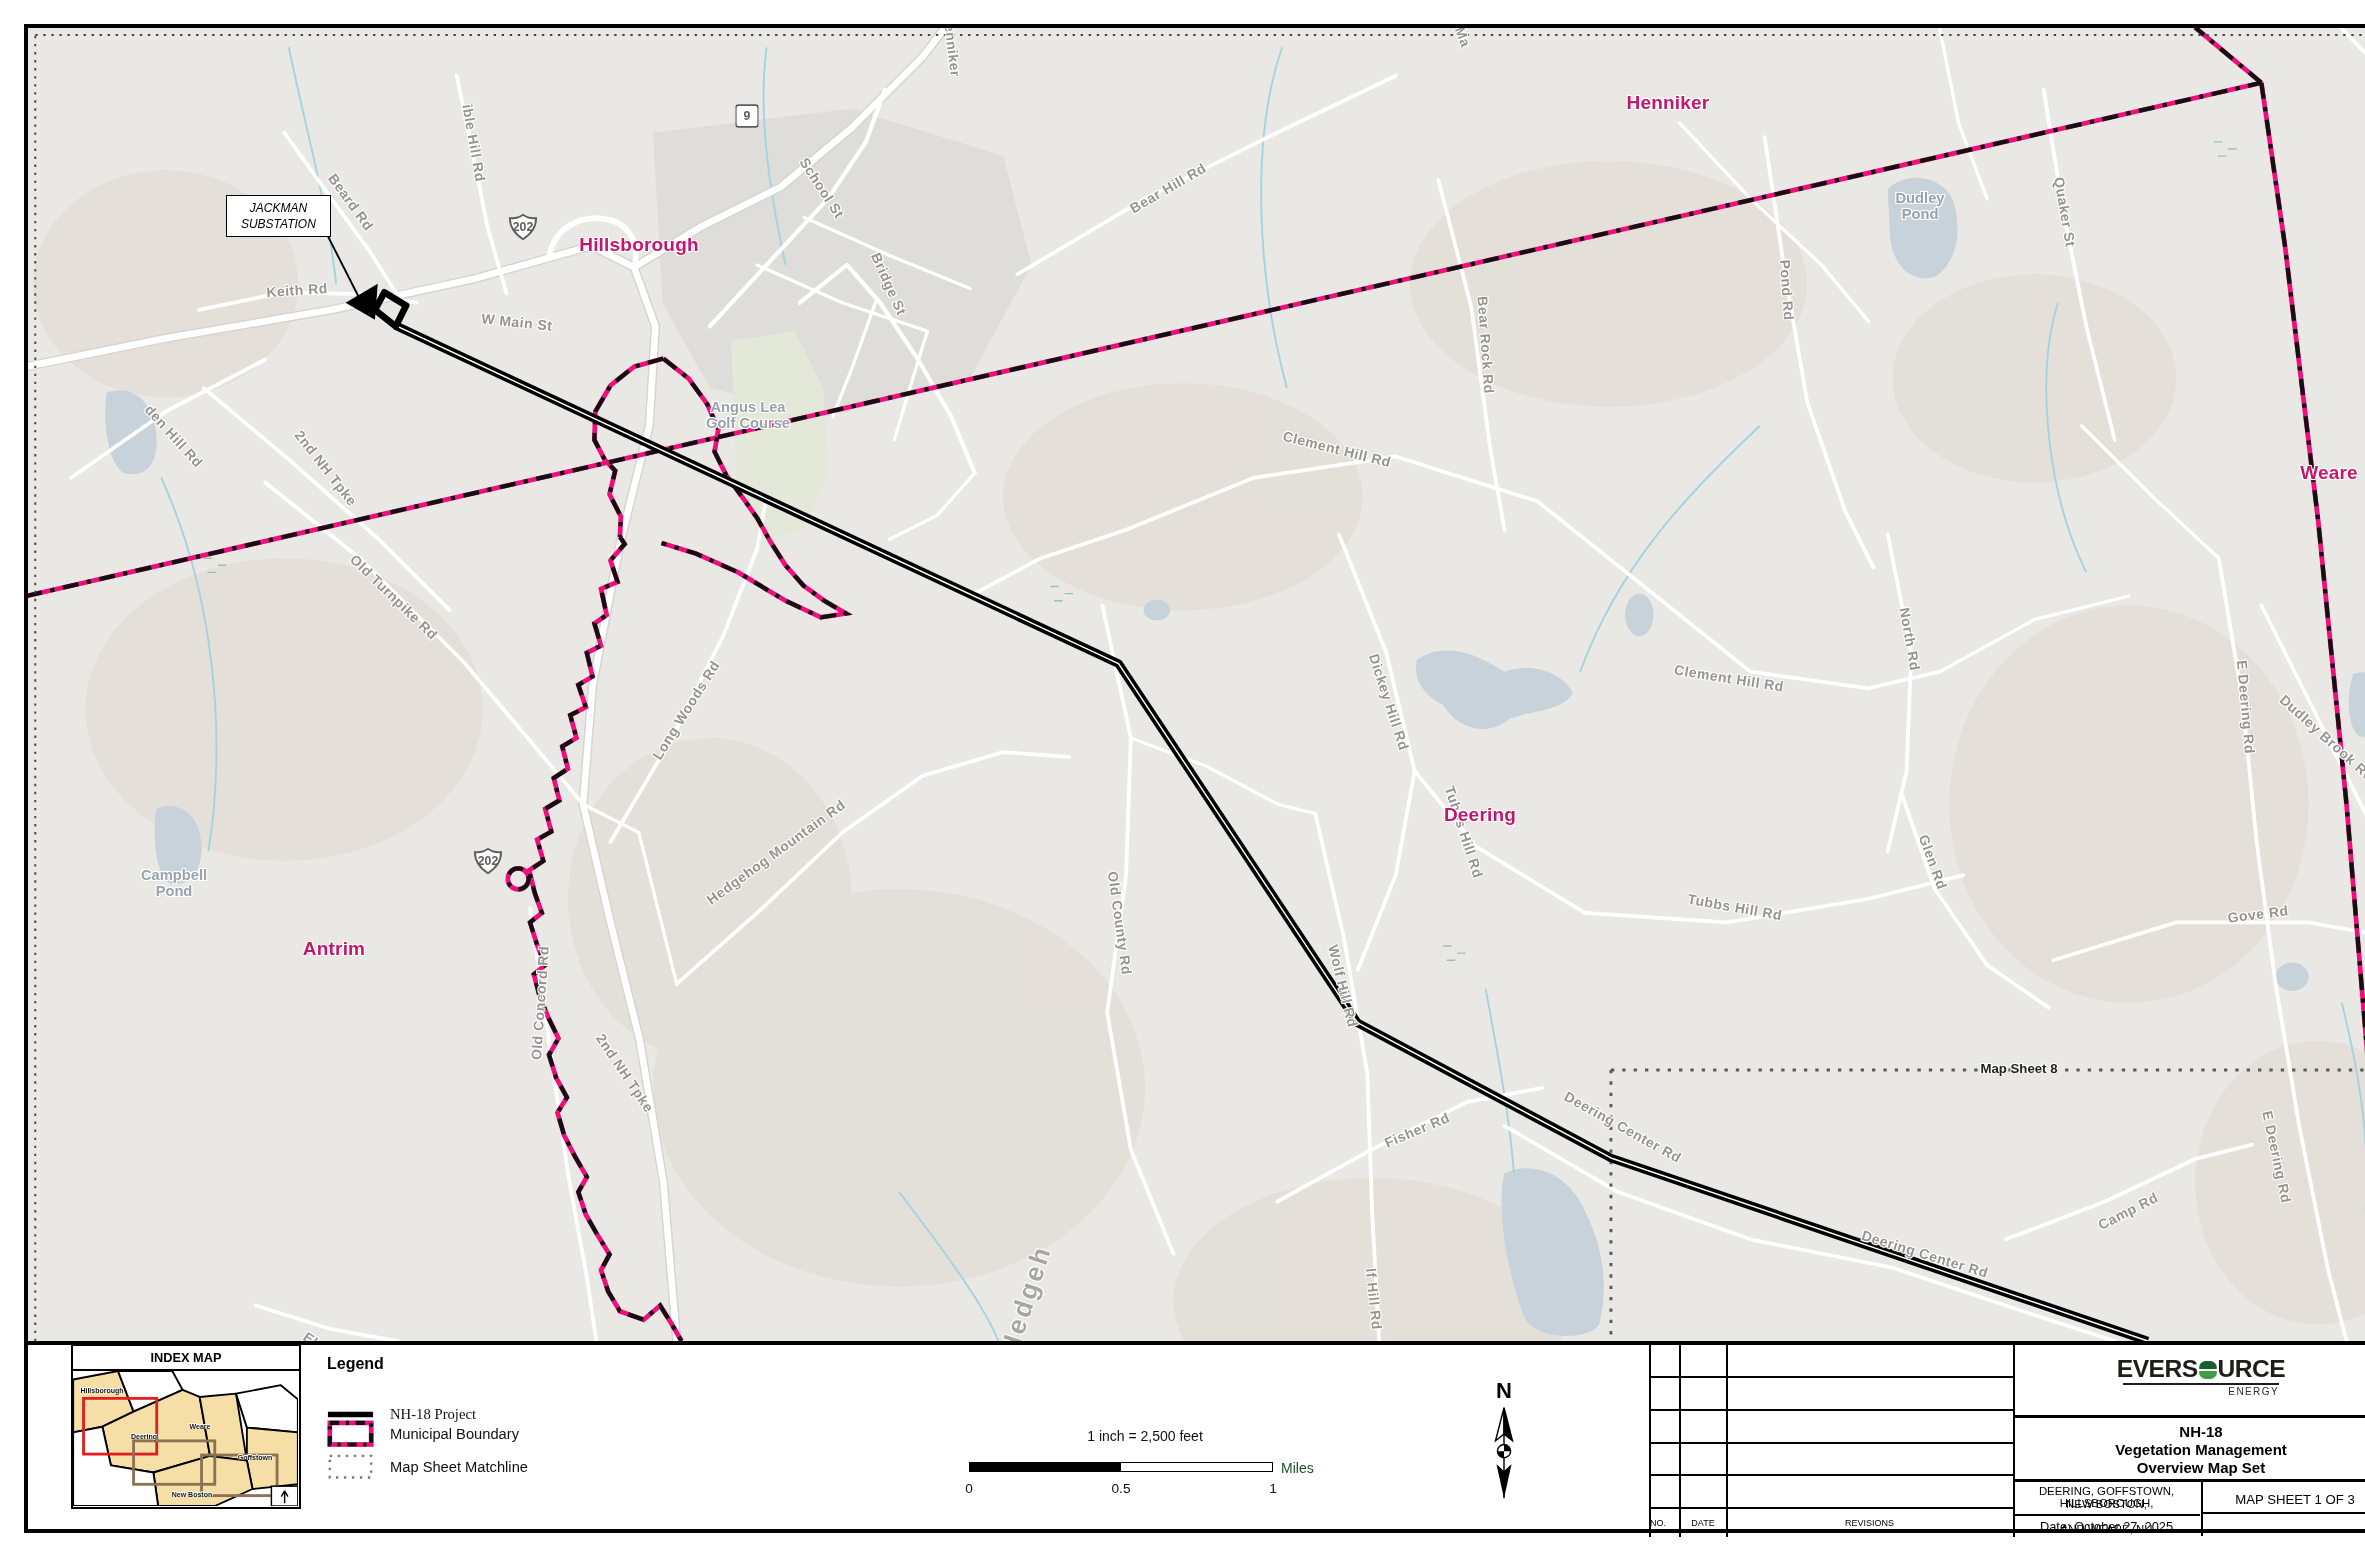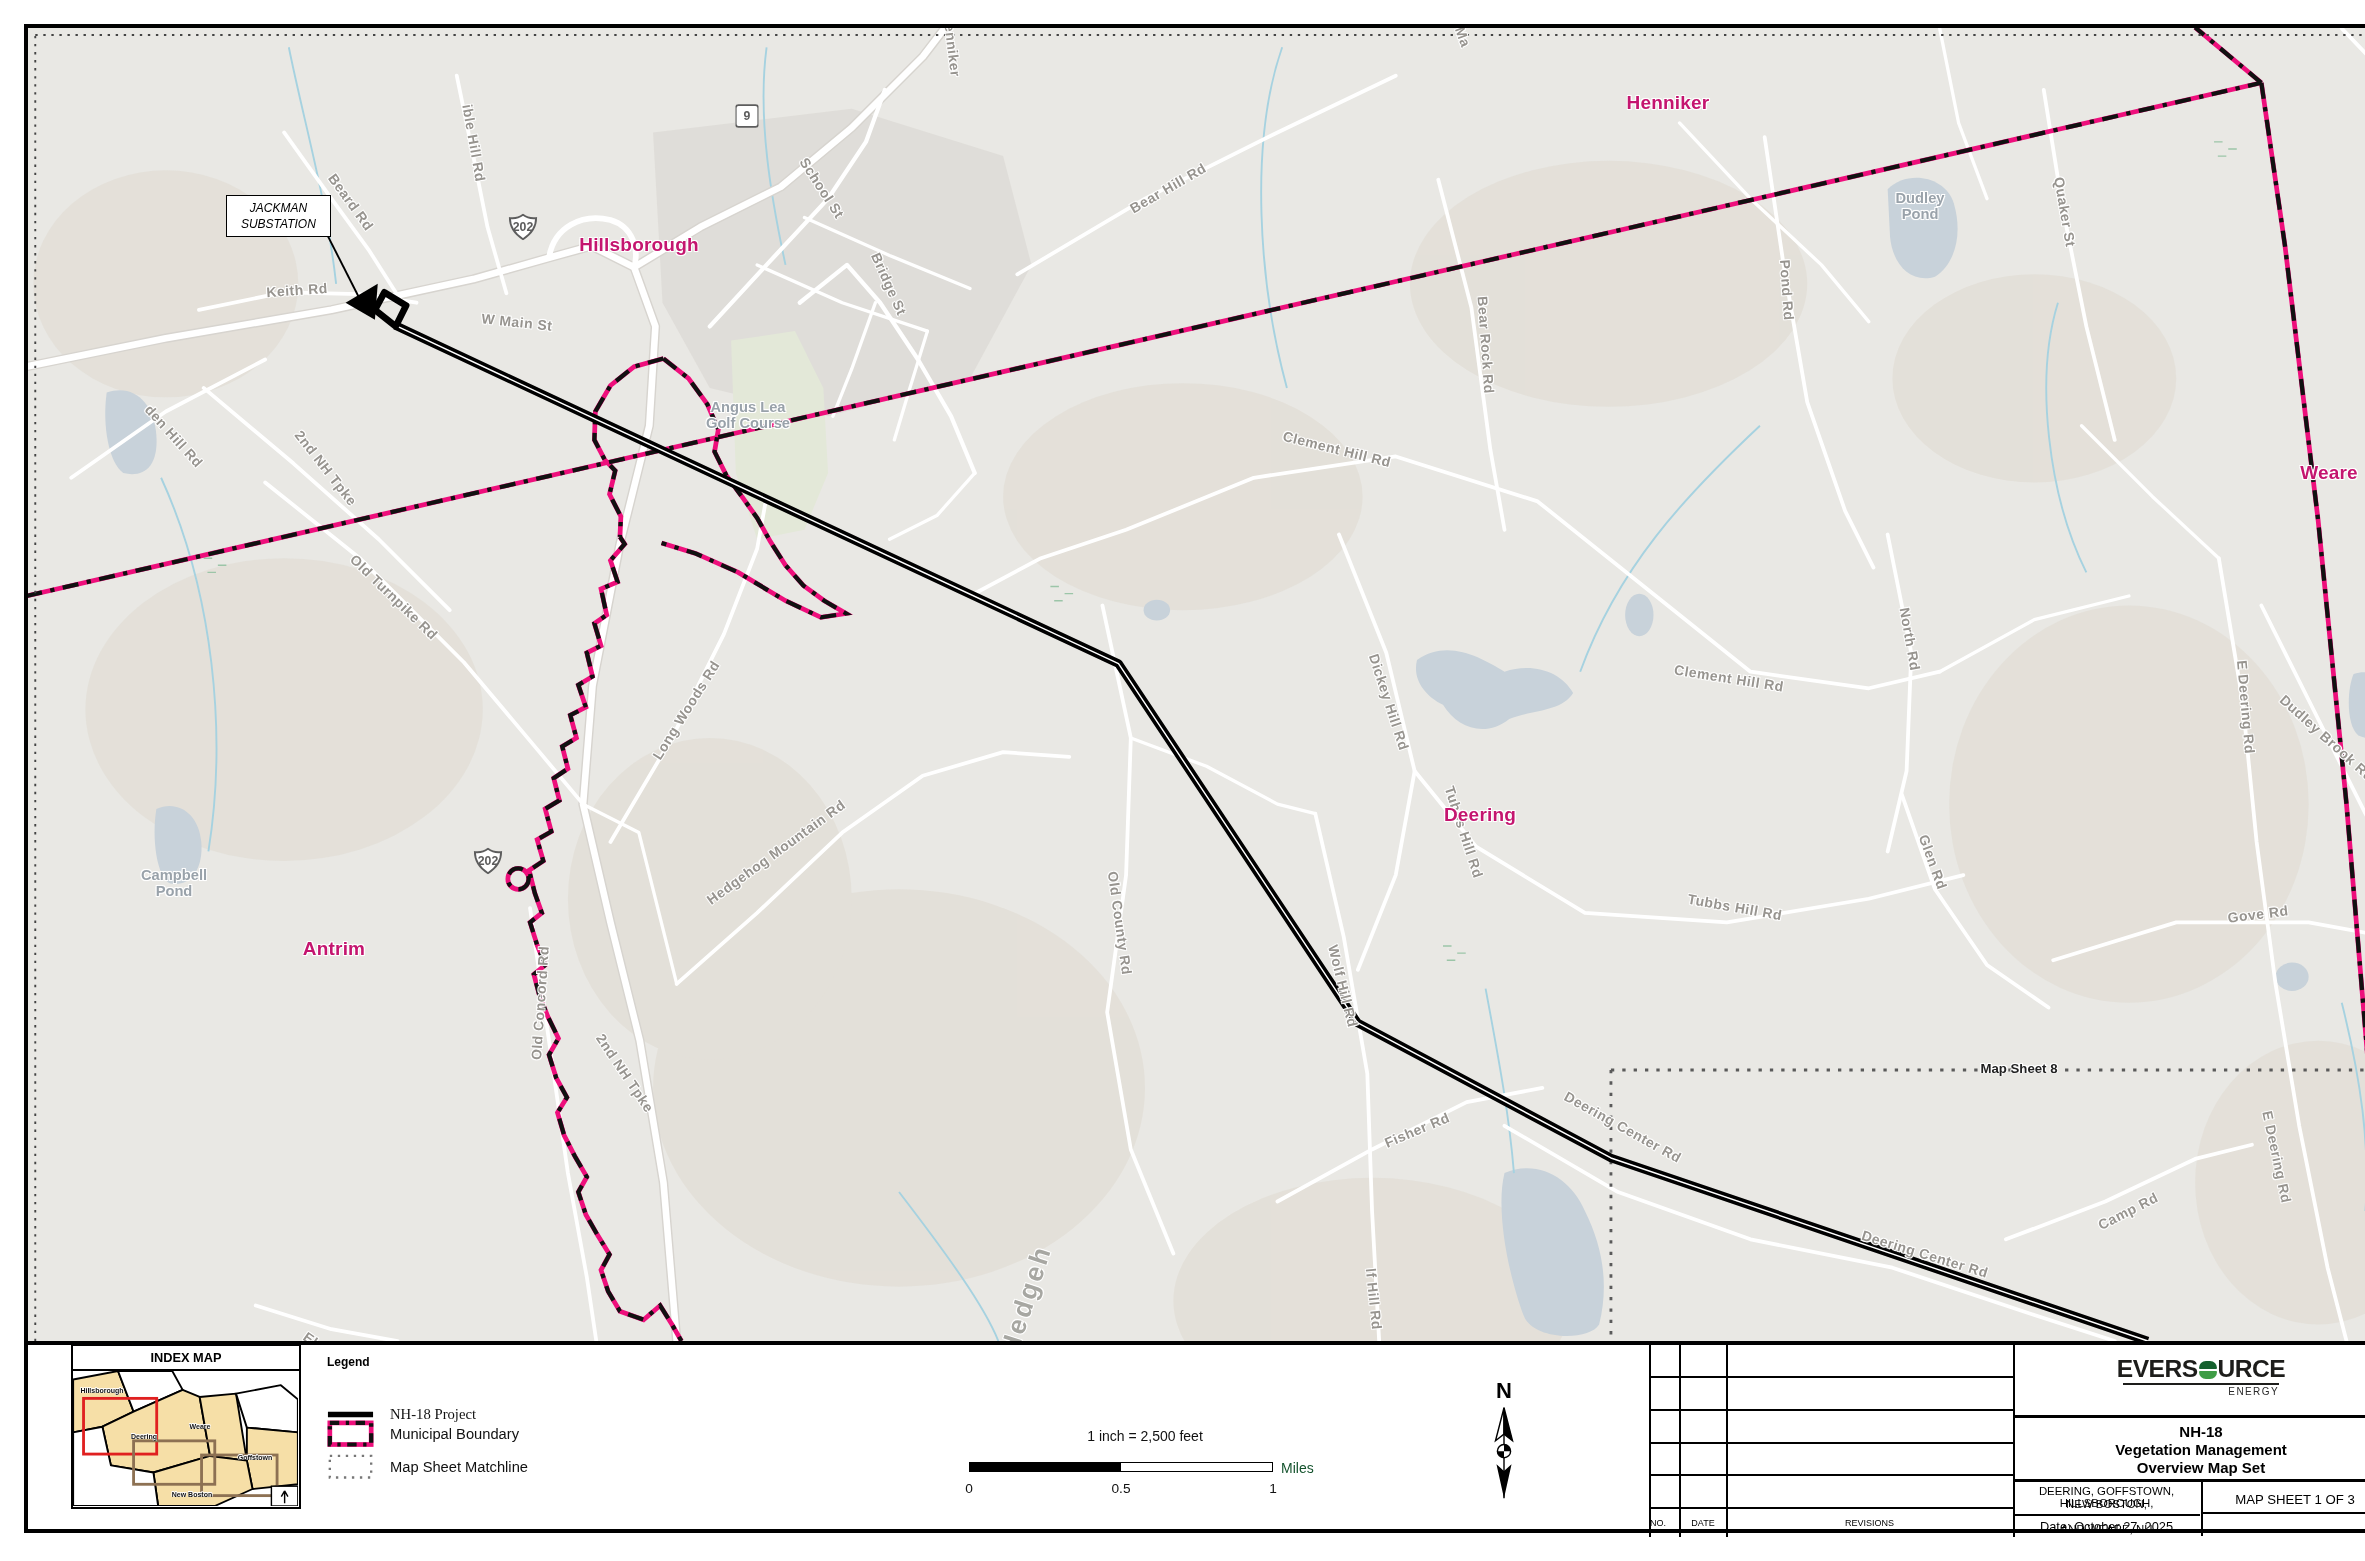--- a/index.html
+++ b/index.html
@@ -25,21 +25,21 @@
   .bottom-bar{position:absolute;left:28px;top:1341px;width:2356px;height:192px;background:#fff;border-top:4.7px solid #000;z-index:20;}
   .hline{position:absolute;background:#000;height:1.9px;}
   .vline{position:absolute;background:#000;width:1.9px;}
   
   .index-box{position:absolute;left:43px;top:-0.9px;width:230px;height:165px;border:2.4px solid #000;background:#fff;box-sizing:border-box;padding-left:32px;}
   .index-title{position:absolute;left:0;top:0;width:100%;height:24.6px;border-bottom:2.4px solid #000;box-sizing:border-box;
                display:flex;align-items:center;justify-content:center;font-weight:700;font-size:12.8px;}
   .im-lbl{position:absolute;font-size:7px;font-weight:700;color:#111;transform:translate(-50%,-50%);
           text-shadow:-0.5px -0.5px 0 #fff,0.5px -0.5px 0 #fff,-0.5px 0.5px 0 #fff,0.5px 0.5px 0 #fff;white-space:nowrap;}
   
-  .legend-title{position:absolute;left:299px;top:9.5px;font-size:12px;font-weight:700;}
+  .legend-title{position:absolute;left:299px;top:9.5px;font-size:16px;font-weight:700;}
   .leg-item{position:absolute;left:299px;display:flex;align-items:center;gap:16px;}
   .leg-label{font-size:14.7px;color:#111;}
   
   .sb-ratio{position:absolute;left:1008px;top:83px;width:218px;text-align:center;font-size:14px;color:#111;}
   .sb-bar{position:absolute;left:941px;top:117px;width:304px;height:10.4px;border:1.4px solid #000;box-sizing:border-box;background:#fff;}
   .sb-fill{position:absolute;left:0;top:0;width:50%;height:100%;background:#000;}
   .sb-tick{position:absolute;top:136px;font-size:13.7px;color:#111;transform:translateX(-50%);}
   .sb-unit{position:absolute;left:1253px;top:115px;font-size:14px;color:#14532d;}
   .north{position:absolute;left:1443px;top:33px;width:66px;text-align:center;}
   .north .nl{font-size:22px;font-weight:700;}

